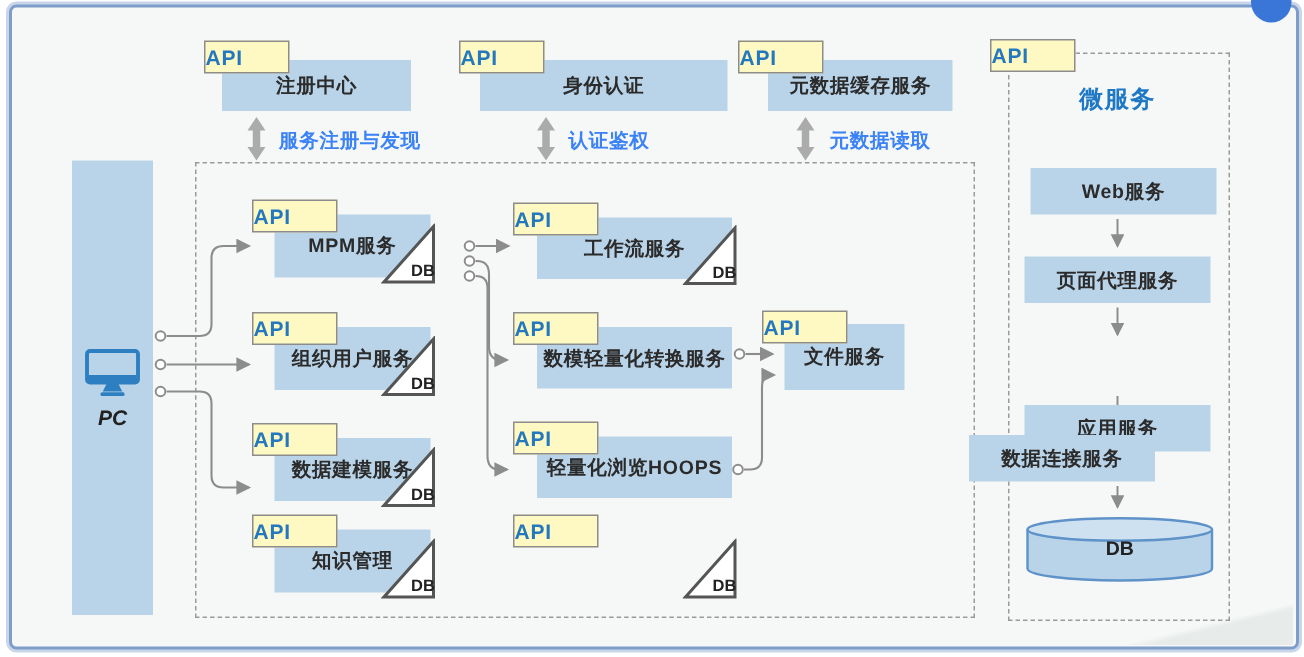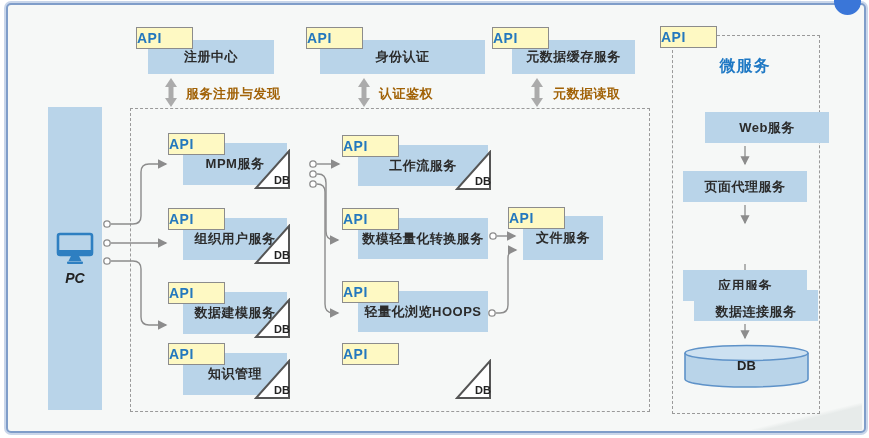--- a/index.html
+++ b/index.html
@@ -17,21 +17,21 @@
   .svc{position:absolute;background:#b9d4e9;display:flex;align-items:center;justify-content:center;
     color:#2b2b2b;font-size:13px;font-weight:700;letter-spacing:0.5px;z-index:2;}
   .api-tag{position:absolute;width:55px;height:20px;background:#fef9c3;border:1.5px solid #8c8c8c;
     display:flex;align-items:center;justify-content:flex-start;color:#2478be;font-size:14px;
     font-weight:700;z-index:3;letter-spacing:0.5px;}
   .client-col{position:absolute;left:48px;top:107px;width:54px;height:303px;background:#b9d4e9;z-index:2;
     display:flex;flex-direction:column;align-items:center;justify-content:center;font-style:italic;}
   .client-label{color:#222;font-size:14px;font-weight:700;margin-top:4px;}
   .panel-title{position:absolute;left:672px;top:56px;width:146px;text-align:center;color:#1e78c4;
     font-size:16px;font-weight:700;letter-spacing:1px;z-index:2;}
-  .flow-label{position:absolute;color:#a16207;font-size:13px;font-weight:700;z-index:2;letter-spacing:0.5px;}
+  .flow-label{position:absolute;color:#3b82f6;font-size:13px;font-weight:700;z-index:2;letter-spacing:0.5px;}
   .lines{position:absolute;left:0;top:0;width:869px;height:438px;z-index:1;pointer-events:none;}
   .db-tri{position:absolute;width:37px;height:41px;z-index:3;}
   .db-tri polygon{fill:#ffffff;stroke:#555;stroke-width:2;}
   .db-tri text{font-size:11px;font-weight:700;fill:#222;font-family:"Liberation Sans",sans-serif;}
   .cylinder{position:absolute;left:683px;top:344px;width:127px;height:44px;z-index:2;}
   .cyl-label{position:absolute;left:683px;top:358px;width:127px;text-align:center;color:#222;
     font-size:13px;font-weight:700;z-index:3;}
   .monitor{width:40px;height:34px;}
 </style>
 </head>
@@ -213,30 +213,30 @@
     </div>
   <div class="svc" style="left:523px;top:216px;width:80px;height:44px;">
     <span>文件服务</span>
   </div>
 
   <div class="api-tag" style="left:660px;top:26px;">
       <span>API</span>
     </div>
   <div class="panel-title">微服务</div>
 
-  <div class="svc" style="left:705px;top:112px;width:124px;height:31px;">
+  <div class="svc" style="left:687px;top:112px;width:124px;height:31px;">
     <span>Web服务</span>
   </div>
   <div class="svc" style="left:683px;top:171px;width:124px;height:31px;">
     <span>页面代理服务</span>
   </div>
   <div class="svc" style="left:683px;top:230px;width:124px;height:31px;margin-top:40px;">
     <span>应用服务</span>
   </div>
-  <div class="svc" style="left:694px;top:290px;width:124px;height:31px;align-items:flex-end;">
+  <div class="svc" style="left:646px;top:290px;width:124px;height:31px;">
     <span>数据连接服务</span>
   </div>
 
   <svg class="cylinder" viewBox="0 0 127 44">
     <path d="M2,9 V35 C2,39.5 29,43 63.5,43 C98,43 125,39.5 125,35 V9" fill="#b9d4e9" stroke="#5e92c8" stroke-width="1.6"></path>
     <ellipse cx="63.5" cy="9" rx="61.5" ry="7.5" fill="#cde1f1" stroke="#5e92c8" stroke-width="1.6"></ellipse>
   </svg>
   <div class="cyl-label">DB</div>
 
 </div>

